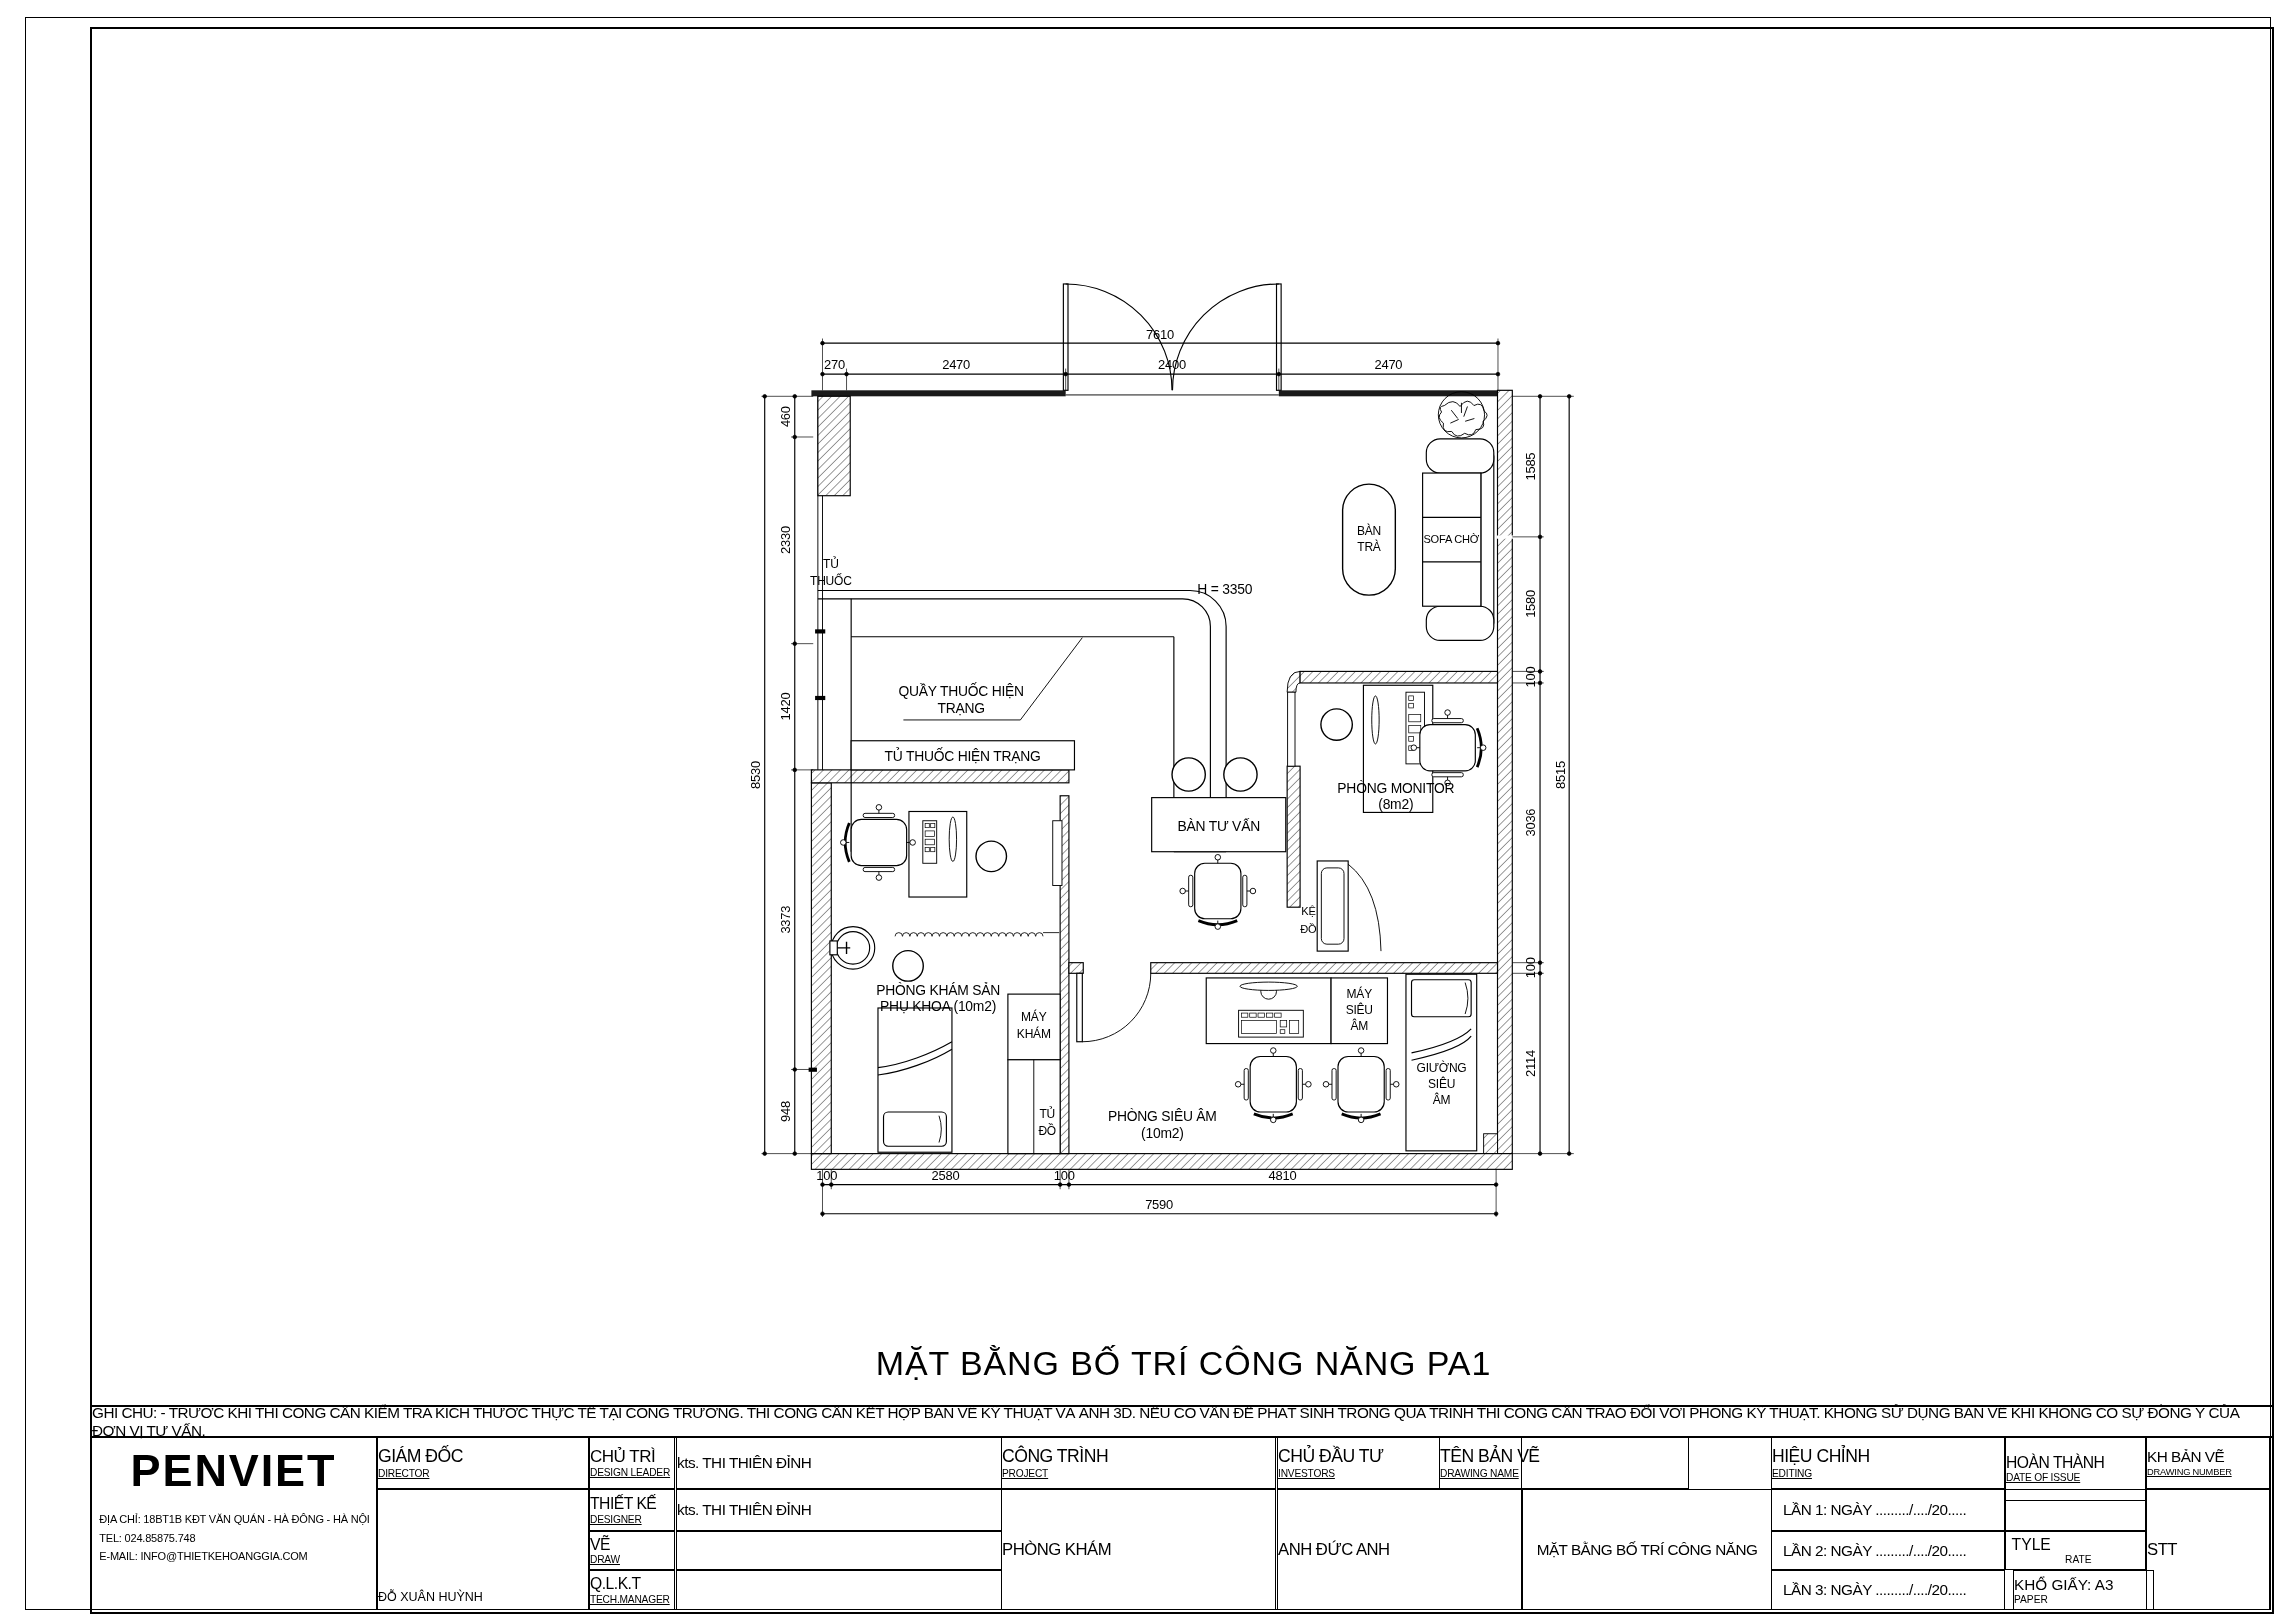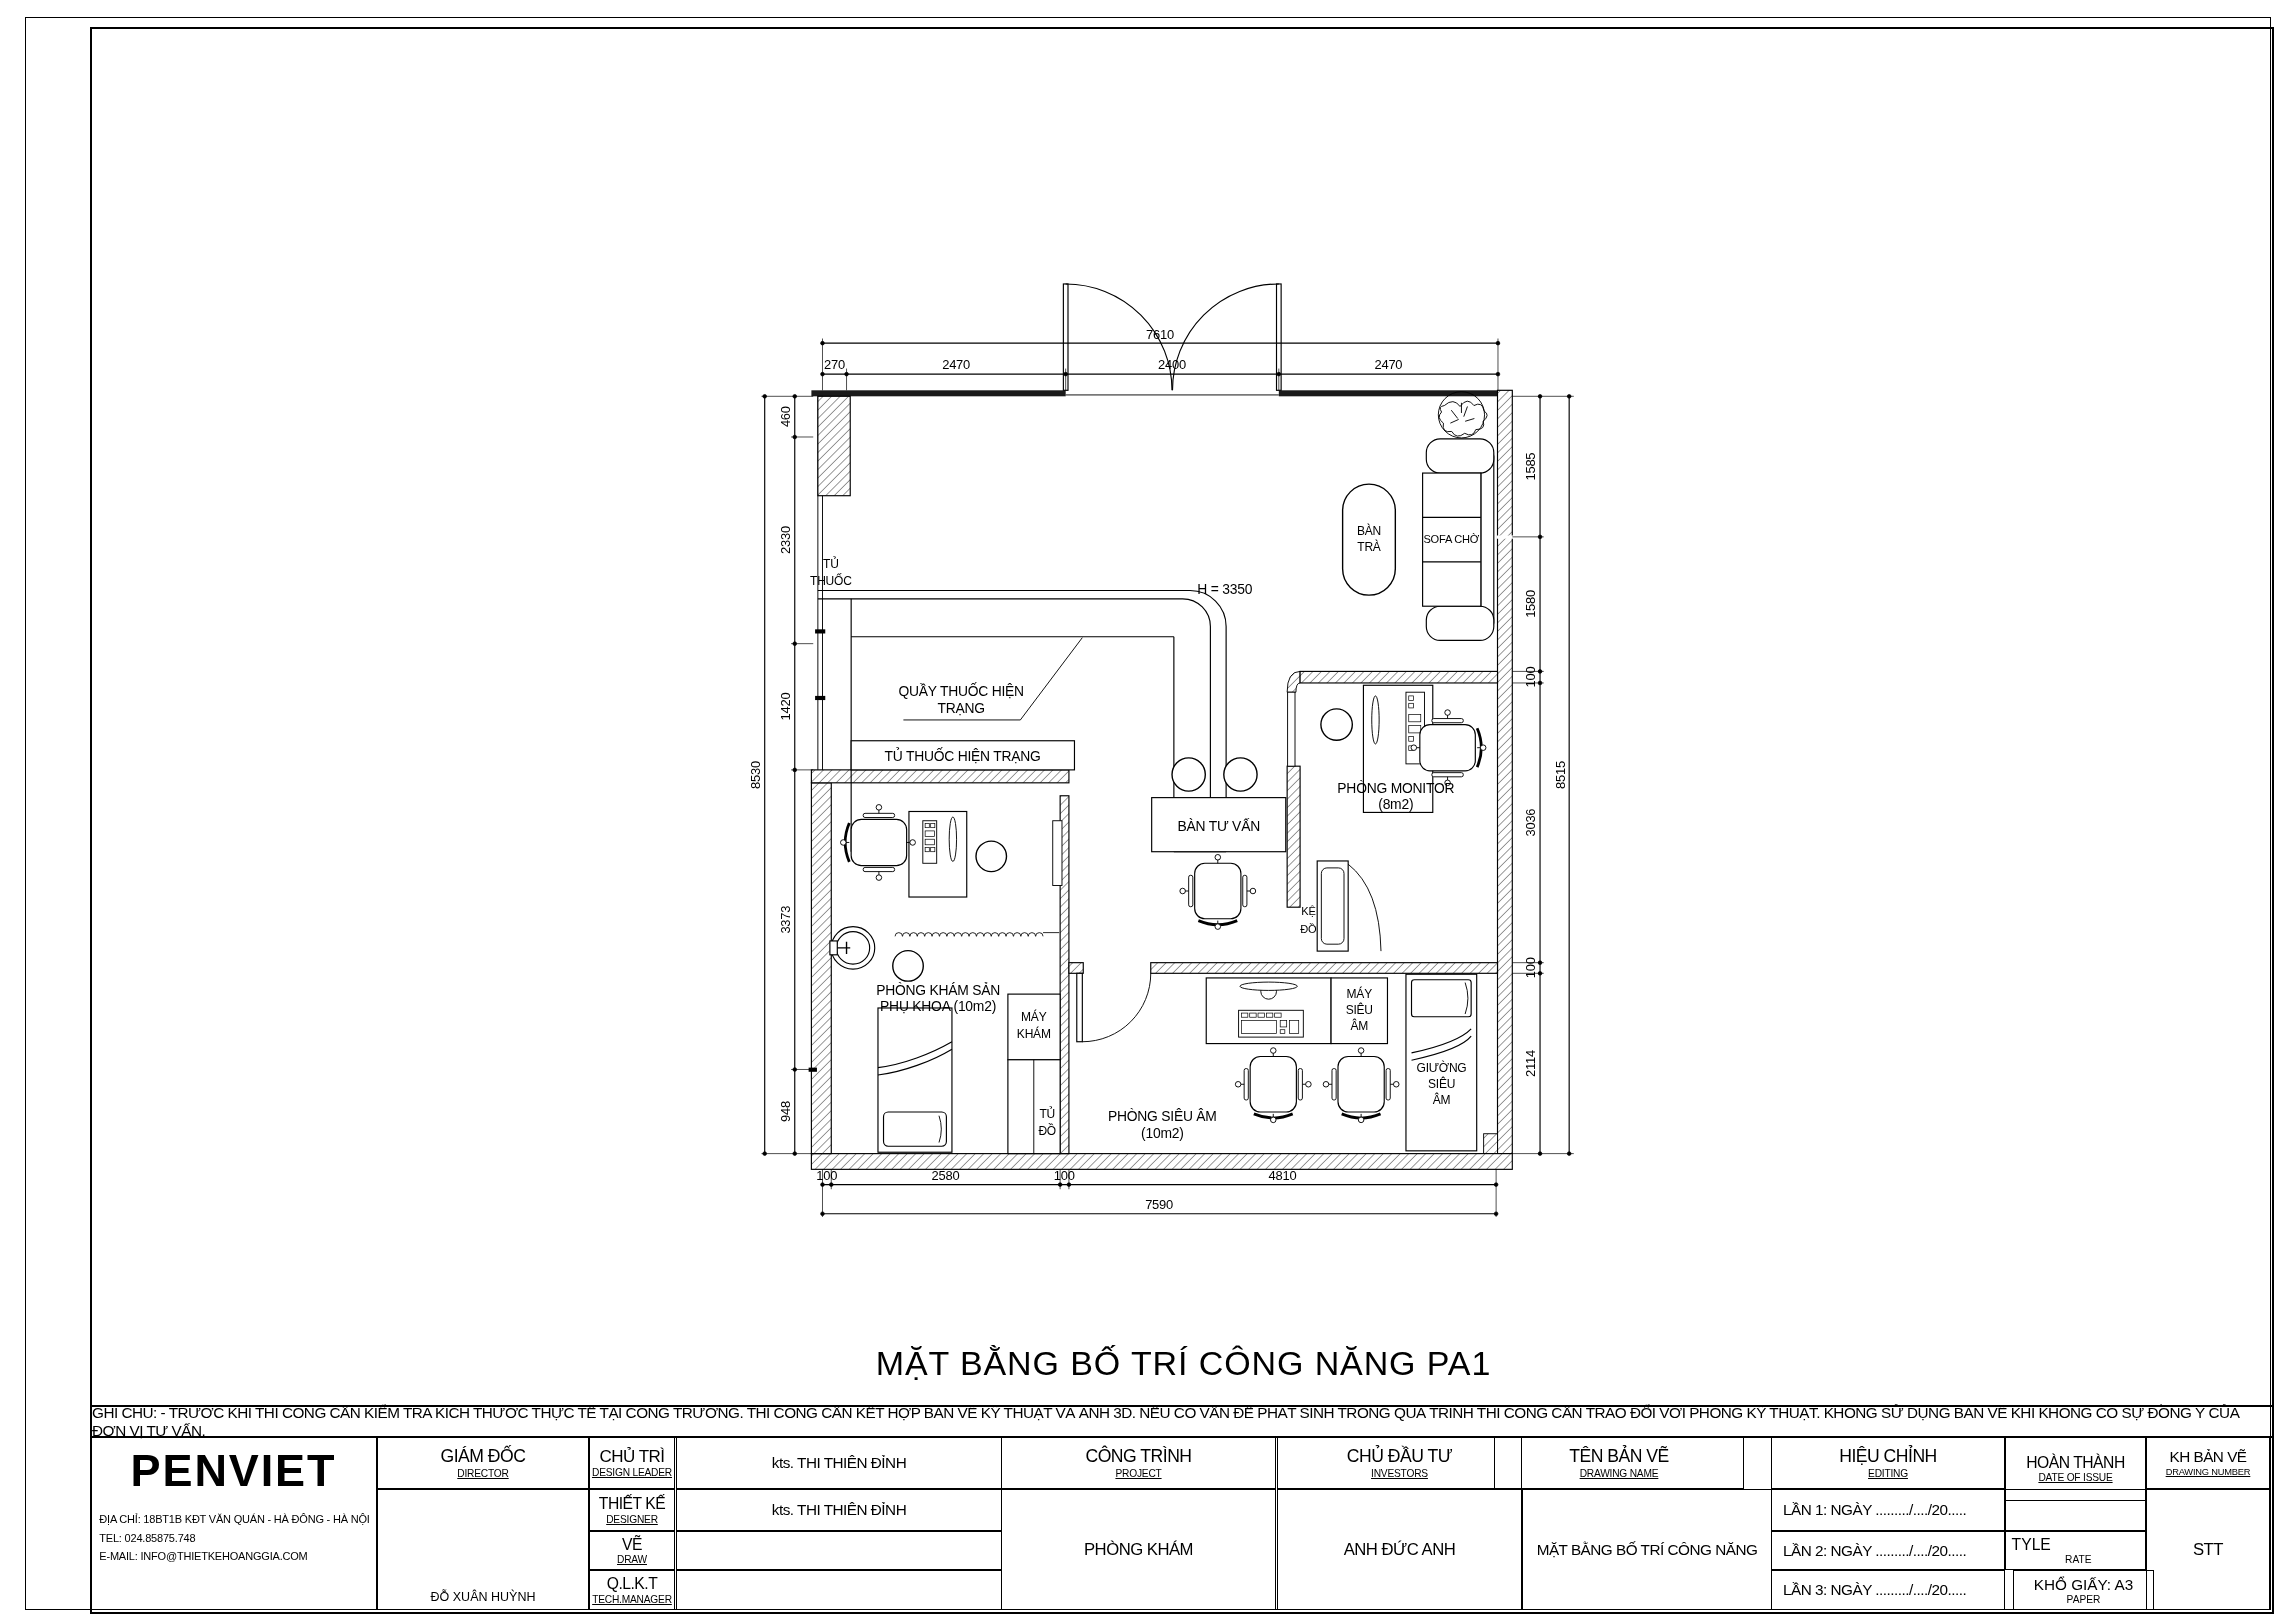--- a/index.html
+++ b/index.html
@@ -6,21 +6,21 @@
   .sheet{position:relative;width:2295px;height:1623px;background:#ffffff;overflow:hidden;
          font-family:"Liberation Sans",sans-serif;color:#000;}
   .abs{position:absolute;}
   .border-outer{left:25.4px;top:16.7px;width:2244px;height:1591px;border:0.9px solid #000;}
   .border-main{left:90px;top:27px;width:2180px;height:1583px;border:2.3px solid #000;}
   .drawing-title{left:661px;top:1344px;width:1045px;text-align:center;font-size:34px;
                  letter-spacing:0.9px;font-weight:400;}
   .note-strip{left:90px;top:1405px;width:2180px;height:29px;border:2.3px solid #000;
               display:flex;align-items:center;justify-content:center;font-size:15.3px;letter-spacing:-0.5px;}
   .cell{position:absolute;border:1.9px solid #000;box-sizing:border-box;
-        display:flex;flex-direction:column;align-items:center;justify-content:center;}
+        display:flex;flex-direction:column;justify-content:center;}
   .cell .vi{font-size:17.6px;letter-spacing:-0.5px;}
   .cell .en{font-size:10.2px;letter-spacing:-0.2px;margin-top:0.9px;text-decoration:underline;}
   .val{font-size:16.7px;letter-spacing:-0.5px;}
   .logo{font-size:45px;font-weight:bold;letter-spacing:1.9px;}
   .addr{font-size:11px;letter-spacing:-0.2px;line-height:18.5px;}
   .lanrow{justify-content:center;align-items:flex-start;padding-left:11px;font-size:15.3px;letter-spacing:-0.5px;}
   svg{overflow:visible;}
   svg text{font-family:"Liberation Sans",sans-serif;fill:#000;letter-spacing:-0.5px;}
   .dimtxt{font-size:28px;}
   .roomtxt{font-size:30px;}
@@ -400,21 +400,21 @@
     </div>
 
     <div class="cell" style="left:1277px;top:1436px;width:245px;height:53px;">
       <div class="vi">CHỦ ĐẦU TƯ</div>
       <div class="en">INVESTORS</div>
     </div>
     <div class="cell" style="left:1277px;top:1489px;width:245px;height:121px;">
       <div class="val">ANH ĐỨC ANH</div>
     </div>
 
-    <div class="cell" style="left:1494px;top:1436px;width:250px;height:53px;">
+    <div class="cell" style="left:1439px;top:1436px;width:250px;height:53px;">
       <div class="vi">TÊN BẢN VẼ</div>
       <div class="en">DRAWING NAME</div>
     </div>
     <div class="cell" style="left:1522px;top:1489px;width:250px;height:121px;">
       <div class="val" style="font-size:15.3px;text-align:center;">MẶT BẰNG BỐ TRÍ CÔNG NĂNG</div>
     </div>
 
     <div class="cell" style="left:1771px;top:1436px;width:234px;height:53px;">
       <div class="vi">HIỆU CHỈNH</div>
       <div class="en">EDITING</div>

